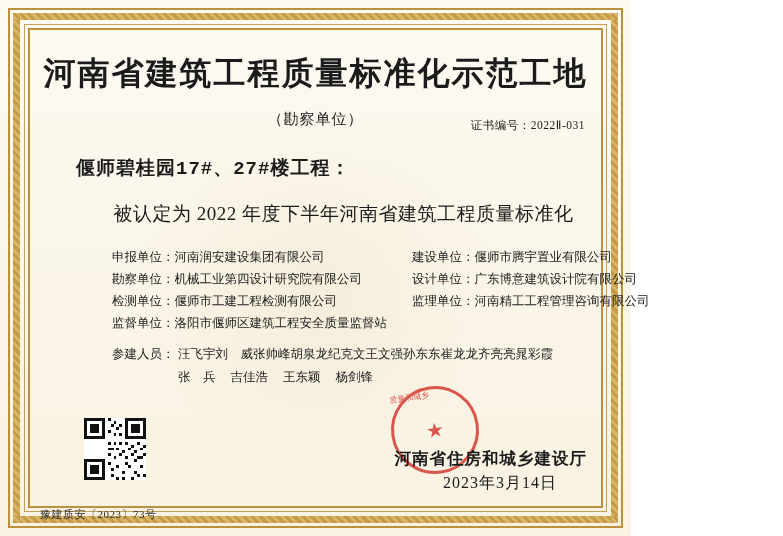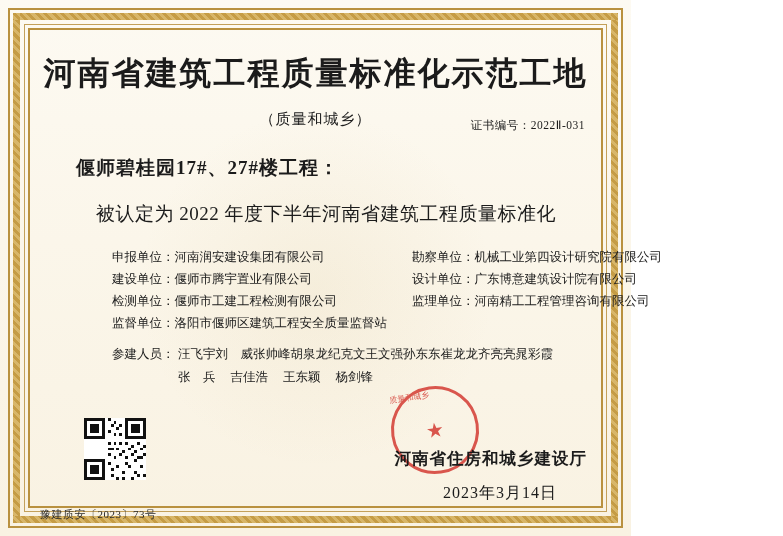--- a/index.html
+++ b/index.html
@@ -86,27 +86,29 @@
     font-size:11.5px;color:#1b1b1b;
     letter-spacing:.5px;
   }
   .recipient{
     margin-top:26px;
     margin-left:36px;
     font-size:19px;
     font-weight:bold;
     color:#1b1b1b;
     letter-spacing:1px;
+    font-family:Liberation Mono, monospace;
   }
   .body-text{
     margin-top:16px;
     font-size:19px;
     line-height:34px;
     color:#1b1b1b;
     letter-spacing:.5px;
+    text-align:center;
   }
   .body-text .indent{padding-left:56px;display:inline-block;}
   .body-line2{margin-left:28px;}
 
   .units{
     margin-top:18px;
     margin-left:72px;
     display:grid;
     grid-template-columns:300px 1fr;
     row-gap:5px;
@@ -141,21 +143,21 @@
   .footer-code{
     position:absolute;left:40px;bottom:14px;
     font-size:11px;color:#2b2b2b;
     letter-spacing:.5px;
   }
   .issuer{
     position:absolute;right:44px;bottom:66px;
     font-size:16.5px;font-weight:bold;color:#1b1b1b;letter-spacing:1px;
   }
   .issue-date{
-    position:absolute;right:74px;bottom:32px;
+    position:absolute;right:74px;bottom:42px;
     font-size:16px;color:#1b1b1b;letter-spacing:1px;
   }
   
   .seal{
     position:absolute;right:152px;bottom:62px;
     width:82px;height:82px;border-radius:50%;
     border:3px solid #d2342c;
     color:#d2342c;
     opacity:.82;
     transform:rotate(-8deg);
@@ -190,38 +192,38 @@
   <div class="frame-inner2"></div>
 
   <div class="corner tl"></div>
   <div class="corner tr"></div>
   <div class="corner bl"></div>
   <div class="corner br"></div>
 
   <div class="content">
 
     <div class="title">河南省建筑工程质量标准化示范工地</div>
-    <div class="subtitle">（质量和城乡）</div>
+    <div class="subtitle">（勘察单位）</div>
     <div class="cert-no">证书编号：2022Ⅱ-031</div>
 
     <div class="recipient">偃师碧桂园17#、27#楼工程：</div>
 
     <div class="body-text">
       <div><span class="indent"></span><span>被认定为 2022 年度下半年河南省建筑工程质量标准化</span></div>
     </div>
 
     <div class="units">
       <div class="cell">
         <span class="lbl">申报单位：</span><span class="val">河南润安建设集团有限公司</span>
       </div>
       <div class="cell">
+        <span class="lbl">建设单位：</span><span class="val">偃师市腾宇置业有限公司</span>
+      </div>
+      <div class="cell">
         <span class="lbl">勘察单位：</span><span class="val">机械工业第四设计研究院有限公司</span>
-      </div>
-      <div class="cell">
-        <span class="lbl">建设单位：</span><span class="val">偃师市腾宇置业有限公司</span>
       </div>
       <div class="cell">
         <span class="lbl">设计单位：</span><span class="val">广东博意建筑设计院有限公司</span>
       </div>
       <div class="cell">
         <span class="lbl">检测单位：</span><span class="val">偃师市工建工程检测有限公司</span>
       </div>
       <div class="cell">
         <span class="lbl">监理单位：</span><span class="val">河南精工工程管理咨询有限公司</span>
       </div>

